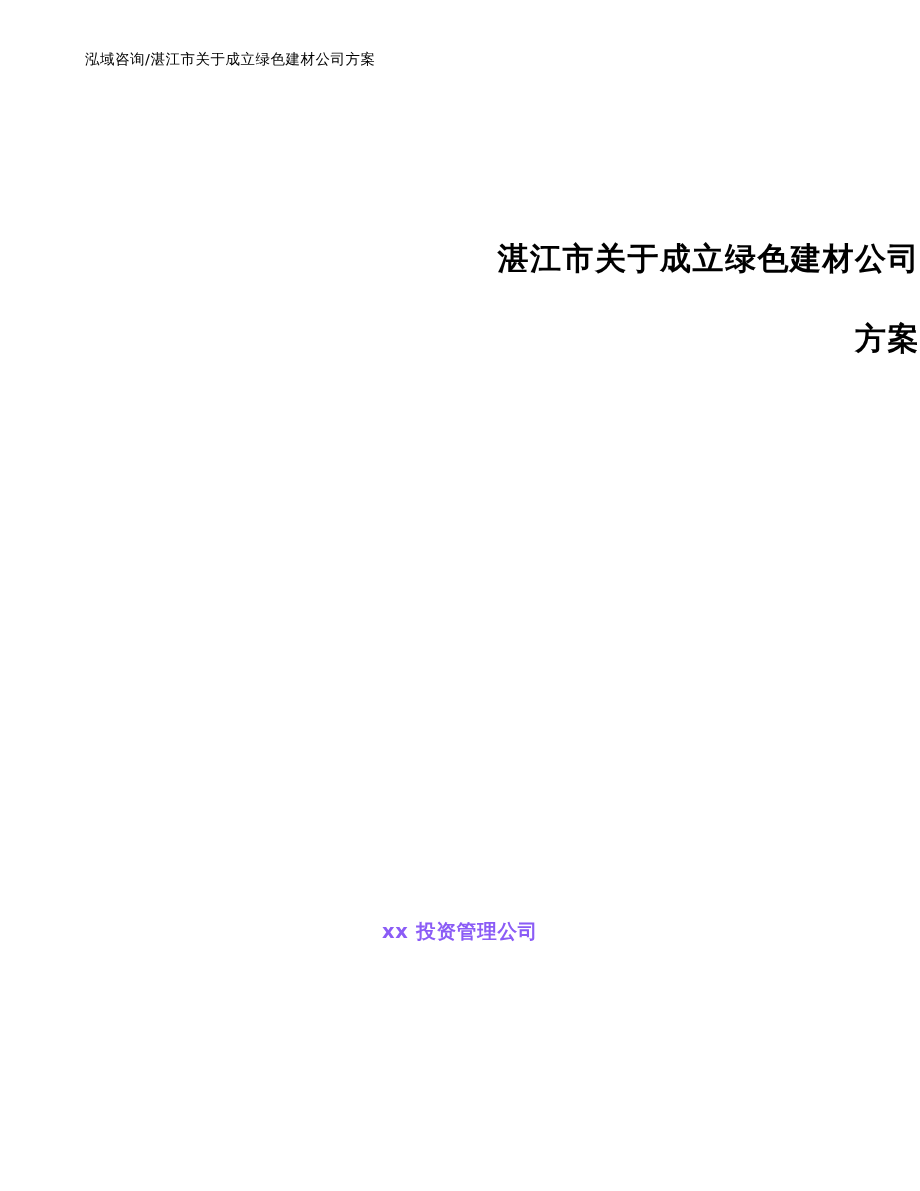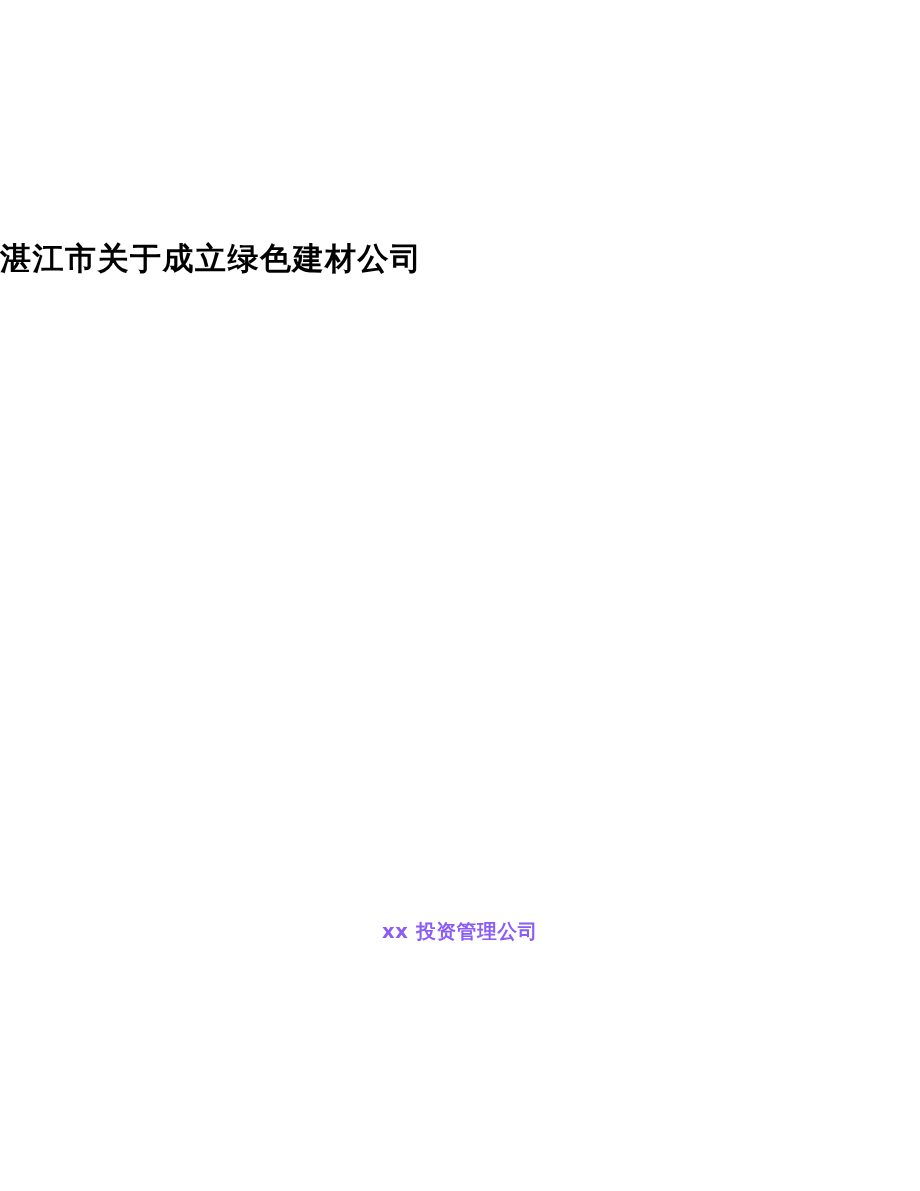--- a/index.html
+++ b/index.html
@@ -27,21 +27,21 @@
     font-size: 14.5px;
     letter-spacing: 0.5px;
     color: #000000;
     white-space: nowrap;
   }
   .title-block {
     position: absolute;
     top: 218px;
     left: 0;
     width: 920px;
-    text-align: left;
+    text-align: right;
   }
   .title-line {
     font-family: "DejaVu Sans", "Liberation Sans", sans-serif;
     font-size: 31px;
     font-weight: bold;
     line-height: 80px;
     letter-spacing: 1.5px;
     color: #000000;
   }
   .org-block {
@@ -57,22 +57,24 @@
     font-weight: bold;
     letter-spacing: 0.8px;
     color: #8b5cf6;
   }
 </style>
 </head>
 <body>
 
 <div class="page">
 
+  <div class="header">泓域咨询/湛江市关于成立绿色建材公司方案</div>
 
   <div class="title-block">
     <div class="title-line">湛江市关于成立绿色建材公司</div>
+    <div class="title-line">方案</div>
   </div>
 
   <div class="org-block">
     <div class="org-name">xx 投资管理公司</div>
   </div>
 
 </div>
 
 </body></html>

